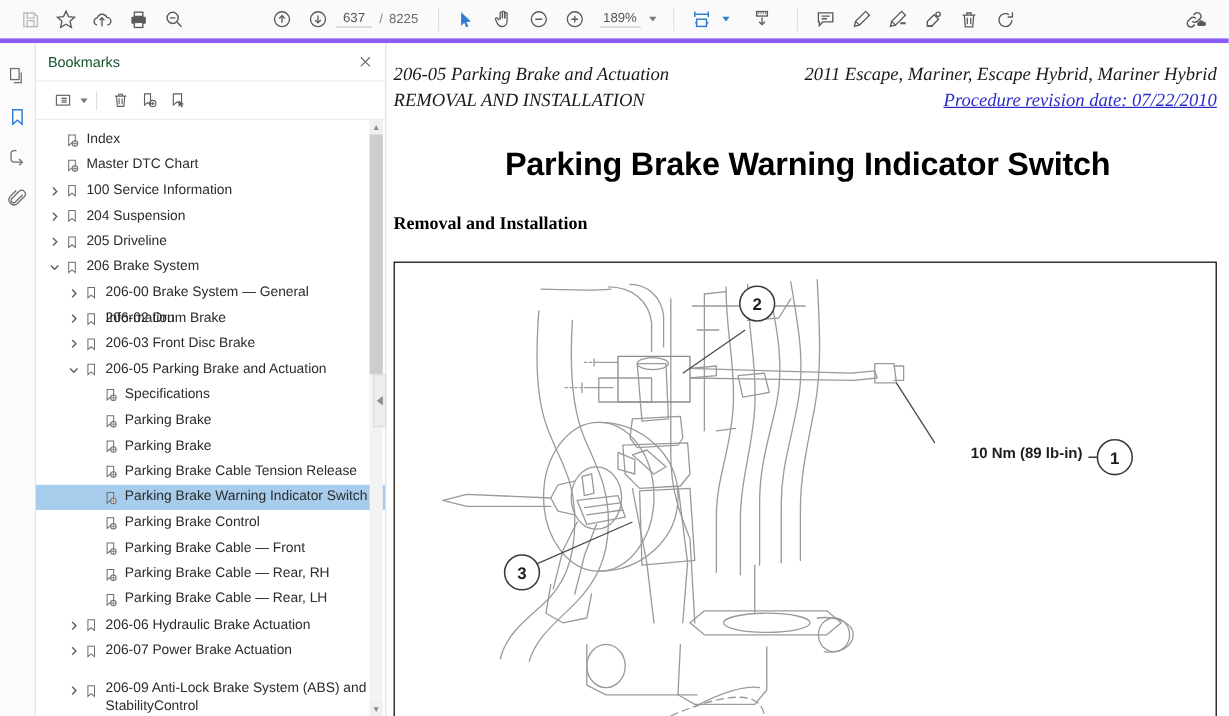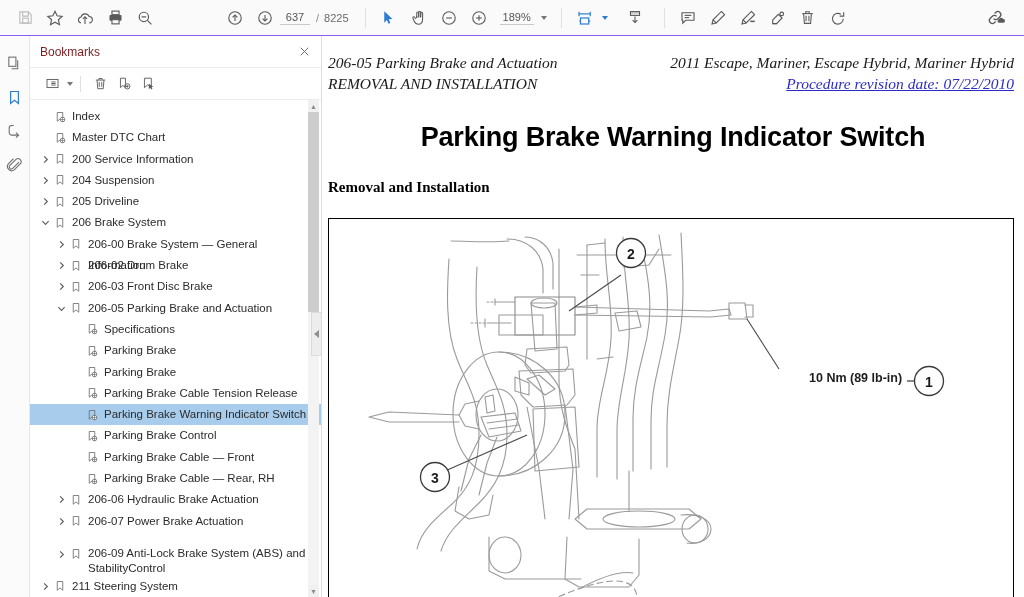--- a/index.html
+++ b/index.html
@@ -8,21 +8,21 @@
     overflow: hidden;
     font-family: "Liberation Sans", sans-serif;
     background: #ffffff;
   }
   .app { width: 1024px; height: 597px; display: flex; flex-direction: column; position: relative; }
 
   
   .toolbar {
     height: 36px; min-height: 36px;
     background: #fafafa;
-    border-bottom: 1px solid #8b5cf6;
+    border-bottom: 4px solid #8b5cf6;
     display: flex; align-items: center;
     padding: 4px 10px;
     position: relative;
   }
   .tb-group { display: flex; align-items: center; }
   .tb-btn {
     width: 30px; height: 28px;
     display: flex; align-items: center; justify-content: center;
     color: #5a5a5a;
   }
@@ -84,21 +84,21 @@
     border-right: 1px solid #dddddd;
     display: flex; flex-direction: column;
     position: relative;
   }
   .panel-head {
     height: 32px; min-height: 32px;
     display: flex; align-items: center;
     padding: 0 8px 0 10px;
     border-bottom: 1px solid #ececec;
   }
-  .panel-title { font-size: 12px; color: #7f1d1d; flex: 1; }
+  .panel-title { font-size: 12px; color: #14532d; flex: 1; }
   .panel-close { color: #6b6b6b; width: 18px; height: 18px; display:flex; align-items:center; justify-content:center; }
   .panel-tools {
     height: 32px; min-height: 32px;
     display: flex; align-items: center;
     padding: 0 10px;
     border-bottom: 1px solid #ececec;
   }
   .pt-btn { width: 24px; height: 22px; display:flex; align-items:center; justify-content:center; color:#5f5f5f; }
   .pt-sep { width:1px; height:16px; background:#e0e0e0; margin:0 7px; }
 
@@ -517,21 +517,21 @@
               <div class="chev">
                 <svg width="9" height="9" viewBox="0 0 10 10" fill="none" stroke="currentColor" stroke-width="1.3">
                   <path d="M3.5 1.5 7 5 3.5 8.5"></path>
                 </svg>
               </div>
               <div class="bmk-icon">
                 <svg width="12" height="12" viewBox="0 0 24 24" fill="none" stroke="currentColor" stroke-width="1.7">
                   <path d="M6.5 3h11v17.5l-5.5-4.6-5.5 4.6z"></path>
                 </svg>
               </div>
-              <span class="node-label">200 Service Information</span>
+              <span class="node-label">100 Service Information</span>
             </div>
             <div class="node" style="padding-left: 8px;">
               <div class="chev">
                 <svg width="9" height="9" viewBox="0 0 10 10" fill="none" stroke="currentColor" stroke-width="1.3">
                   <path d="M3.5 1.5 7 5 3.5 8.5"></path>
                 </svg>
               </div>
               <div class="bmk-icon">
                 <svg width="12" height="12" viewBox="0 0 24 24" fill="none" stroke="currentColor" stroke-width="1.7">
                   <path d="M6.5 3h11v17.5l-5.5-4.6-5.5 4.6z"></path>
@@ -737,20 +737,36 @@
               </div>
               <div class="bmk-icon">
                 <svg width="12" height="12" viewBox="0 0 24 24" fill="none" stroke="currentColor" stroke-width="1.7">
                   <path d="M6.5 3h11v17.5l-5.5-4.6-5.5 4.6z"></path>
                   <circle cx="17" cy="17" r="4.6" fill="#ffffff"></circle>
                   <path d="M12.6 17h8.8" stroke-width="1.3"></path>
                   <path d="M17 12.4v9.2" stroke-width="1.3"></path>
                 </svg>
               </div>
               <span class="node-label">Parking Brake Cable — Rear, RH</span>
+            </div>
+            <div class="node" style="padding-left: 40px;">
+              <div class="chev empty">
+                <svg width="9" height="9" viewBox="0 0 10 10" fill="none" stroke="currentColor" stroke-width="1.3">
+                  <path d="M3.5 1.5 7 5 3.5 8.5"></path>
+                </svg>
+              </div>
+              <div class="bmk-icon">
+                <svg width="12" height="12" viewBox="0 0 24 24" fill="none" stroke="currentColor" stroke-width="1.7">
+                  <path d="M6.5 3h11v17.5l-5.5-4.6-5.5 4.6z"></path>
+                  <circle cx="17" cy="17" r="4.6" fill="#ffffff"></circle>
+                  <path d="M12.6 17h8.8" stroke-width="1.3"></path>
+                  <path d="M17 12.4v9.2" stroke-width="1.3"></path>
+                </svg>
+              </div>
+              <span class="node-label">Parking Brake Cable — Rear, LH</span>
             </div>
             <div class="node" style="padding-left: 24px;">
               <div class="chev">
                 <svg width="9" height="9" viewBox="0 0 10 10" fill="none" stroke="currentColor" stroke-width="1.3">
                   <path d="M3.5 1.5 7 5 3.5 8.5"></path>
                 </svg>
               </div>
               <div class="bmk-icon">
                 <svg width="12" height="12" viewBox="0 0 24 24" fill="none" stroke="currentColor" stroke-width="1.7">
                   <path d="M6.5 3h11v17.5l-5.5-4.6-5.5 4.6z"></path>

